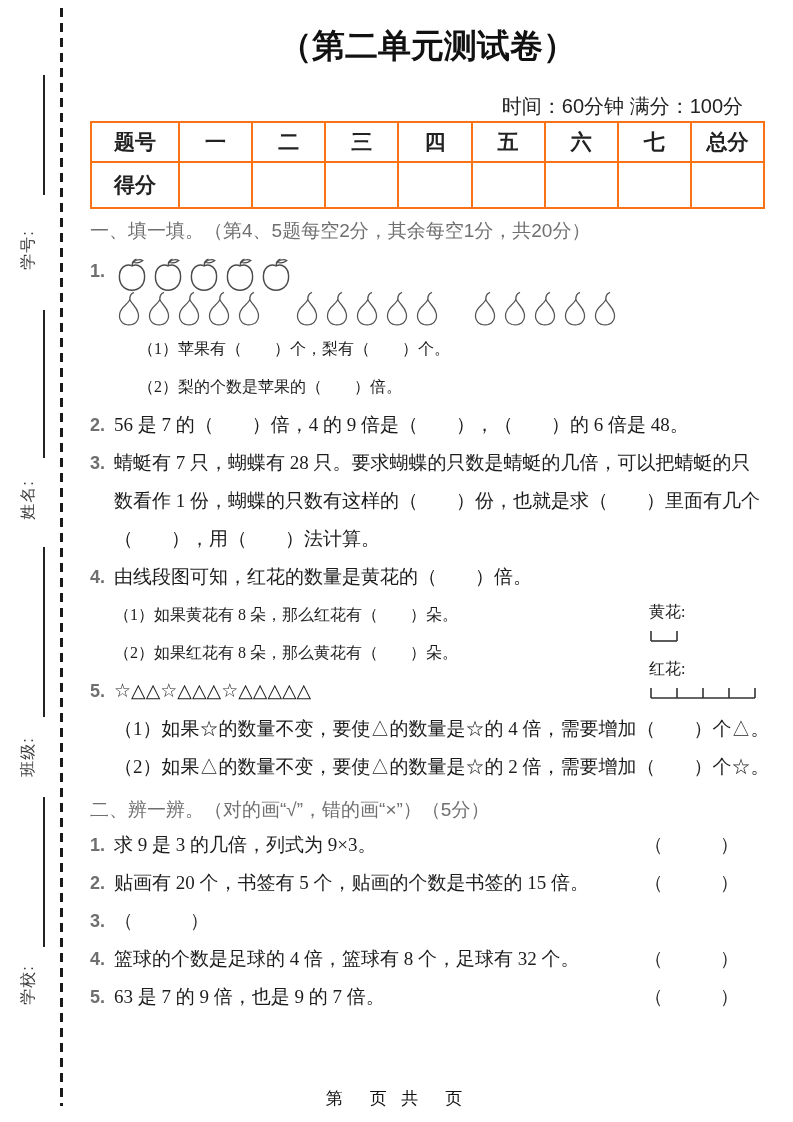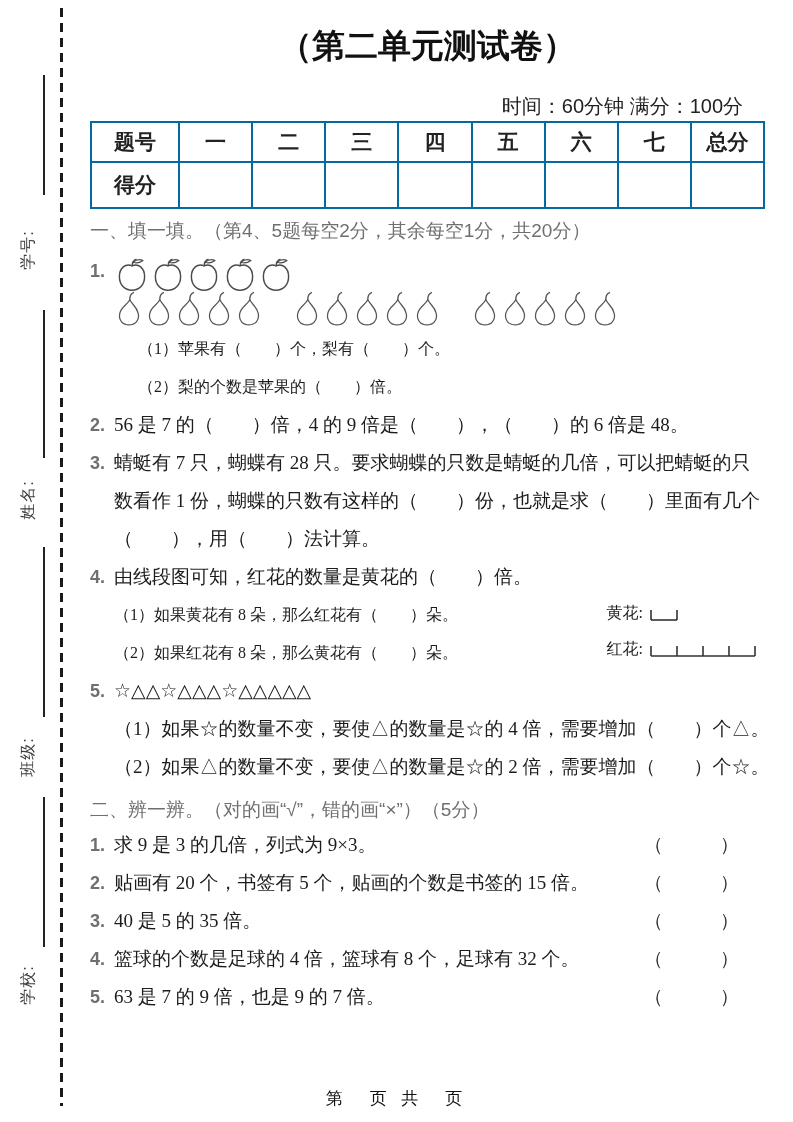--- a/index.html
+++ b/index.html
@@ -39,21 +39,21 @@
     font-family:"Liberation Sans", sans-serif; font-weight:bold;
     font-size:33px; line-height:36px; color:#111;
   }
   .meta {
     margin-top:32px; text-align:right; padding-right:22px;
     font-family:"Liberation Sans", sans-serif; font-size:20px; line-height:21px; color:#222;
   }
   
   table.score { width:100%; margin-top:4px; border-collapse:collapse; table-layout:fixed; }
   table.score th, table.score td {
-    border:2px solid #0369a1; text-align:center;
+    border:2px solid #f97316; text-align:center;
     font-family:"Liberation Sans", sans-serif; font-size:21px; font-weight:bold; color:#222;
   }
   table.score col.c-first { width:88px; }
   table.score tr.r1 th { height:40px; }
   table.score tr.r2 td { height:46px; }
 
   
   .sec-head {
     margin-top:9px; font-family:"Liberation Sans", sans-serif;
     font-size:19px; line-height:25px; color:#6f6f6f;
@@ -71,21 +71,21 @@
   
   .fruit-block { margin-top:11px; }
   .fruit-row { display:flex; align-items:flex-end; height:38px; }
   .fruit-row.pears { margin-top:-4px; height:42px; }
   .fruit { display:inline-block; line-height:0; }
   .group-gap { display:inline-block; width:28px; }
 
   
   .q4-wrap { position:relative; }
   .segment-diagram { position:absolute; right:8px; top:44px; }
-  .seg-row { display:flex; align-items:flex-end; margin-bottom:14px; }
+  .seg-row { display:flex; align-items:flex-start; margin-bottom:14px;flex-direction:column; }
   .seg-label { font-size:16px; color:#1c1c1c; margin-right:6px; white-space:nowrap; }
   .seg-row svg { display:block; }
 
   
   .tf-row { display:flex; align-items:flex-start; padding-right:26px; }
   .tf-text { flex:1; font-size:19px; line-height:38px; }
   .tf-blank { font-size:19px; line-height:38px; color:#333; }
 
   .footer {
     position:absolute; bottom:12px; left:0; width:100%;
@@ -308,21 +308,20 @@
       <div class="tf-text">求 9 是 3 的几倍，列式为 9×3。</div>
       <div class="tf-blank">（　　　）</div>
     </div>
     <div class="tf-row">
       <div class="qnum">2.</div>
       <div class="tf-text">贴画有 20 个，书签有 5 个，贴画的个数是书签的 15 倍。</div>
       <div class="tf-blank">（　　　）</div>
     </div>
     <div class="tf-row">
       <div class="qnum">3.</div>
-      <div class="tf-text">40 是 5 的 35 倍。</div>
       <div class="tf-blank">（　　　）</div>
     </div>
     <div class="tf-row">
       <div class="qnum">4.</div>
       <div class="tf-text">篮球的个数是足球的 4 倍，篮球有 8 个，足球有 32 个。</div>
       <div class="tf-blank">（　　　）</div>
     </div>
     <div class="tf-row">
       <div class="qnum">5.</div>
       <div class="tf-text">63 是 7 的 9 倍，也是 9 的 7 倍。</div>

